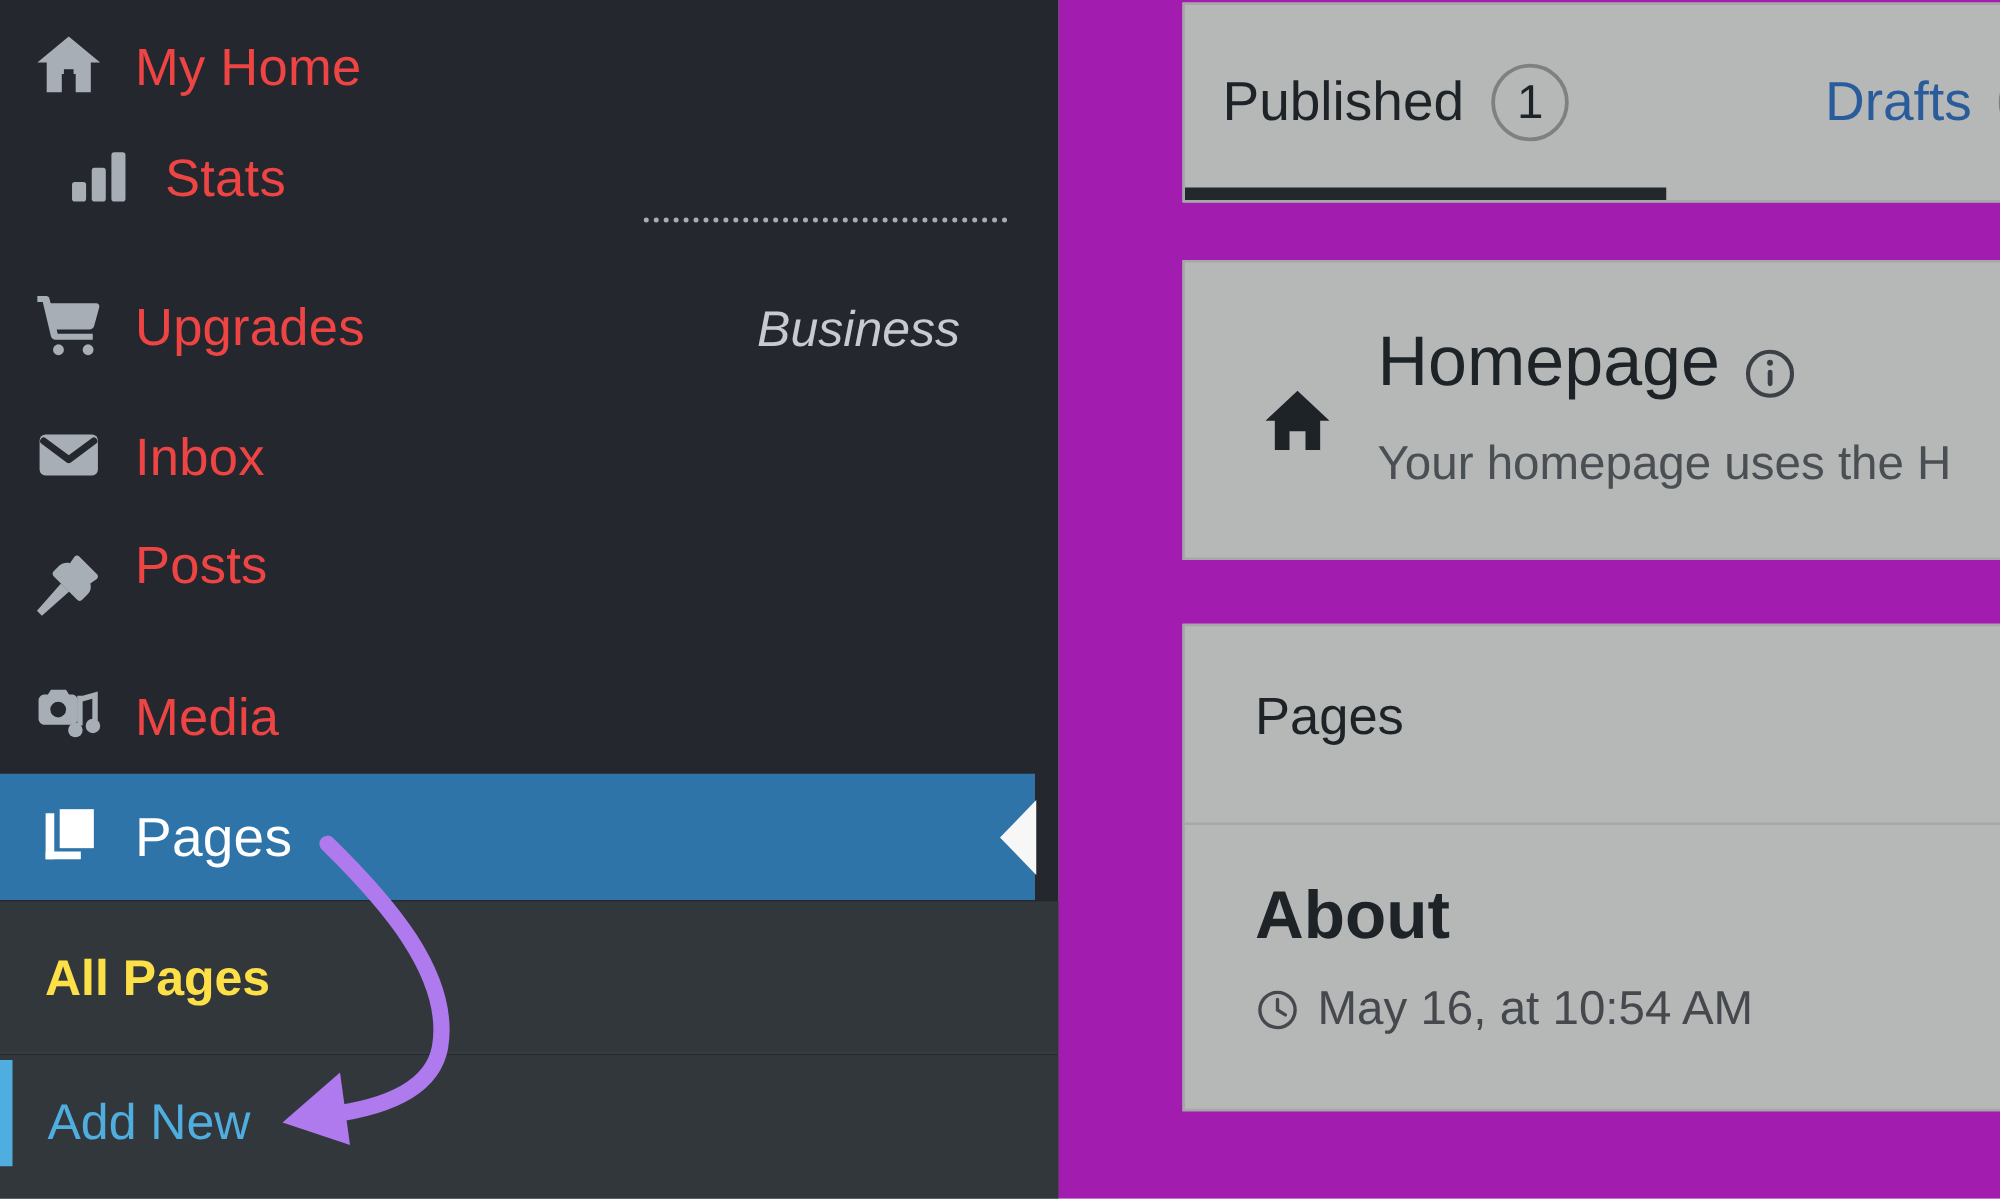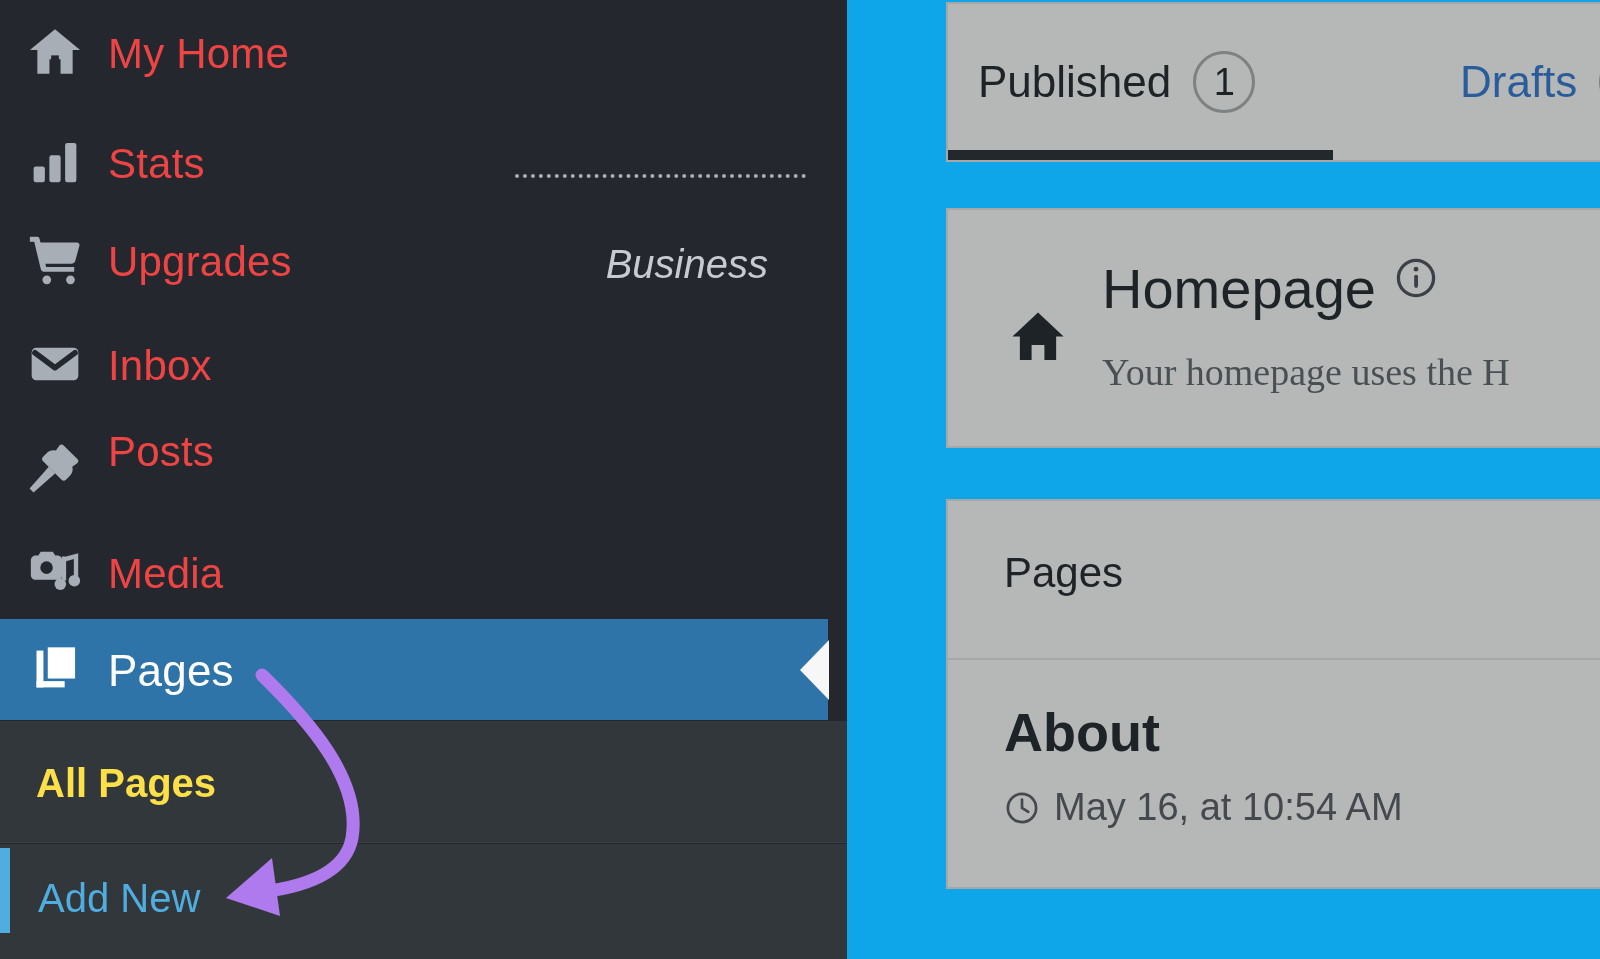--- a/index.html
+++ b/index.html
@@ -158,21 +158,21 @@
     pointer-events: none;
   }
 
   
   #right-panel {
     position: absolute;
     left: 847px;
     top: 0;
     width: 753px;
     height: 959px;
-    background: #0ea5e9;
+    background: #a21caf;
     overflow: hidden;
   }
   .panel-card {
     position: absolute;
     background: #B6B8B8;
     border: 2px solid #A6A8A8;
     box-sizing: border-box;
   }
 
   
@@ -231,40 +231,39 @@
     left: 58px;
     top: 94px;
     width: 64px;
     height: 64px;
   }
   #homepage-title-row {
     position: absolute;
     left: 154px;
     top: 46px;
     display: flex;
-    align-items: flex-start;
+    align-items: flex-end;
   }
   #homepage-title {
     font-size: 56px;
     color: #1D2327;
     white-space: nowrap;
   }
   #homepage-info-icon {
     margin-left: 18px;
     width: 44px;
     height: 44px;
   }
   #homepage-desc {
     position: absolute;
     left: 154px;
     top: 140px;
     font-size: 38px;
     color: #4A4F54;
     white-space: nowrap;
-    font-family: Liberation Serif, serif;
   }
 
   
   #pages-section-card {
     left: 99px;
     top: 499px;
     width: 720px;
     height: 390px;
   }
   #pages-section-header {
@@ -321,21 +320,21 @@
       <span class="ico">
         <svg width="58" height="58" viewBox="0 0 24 24" fill="#A7AEB6">
           <path d="M12 2.6 1.6 11.2h3.1V21h5.0v-6.0h4.6V21h5.0v-9.8h3.1L12 2.6z"></path>
           <rect x="10.4" y="13.4" width="3.2" height="4.2" fill="#24282E"></rect>
           <path d="M12 5.4 4.4 11.6v0.8h15.2v-0.8L12 5.4z" fill="#24282E" opacity="0"></path>
         </svg>
       </span>
       <span class="nav-label" style="top:30px;">My Home</span>
     </div>
 
-    <div class="nav-item" style="top:110px;">
+    <div class="nav-item" style="top:89px;margin-left:24px;">
       <span class="ico">
         <svg width="54" height="54" viewBox="0 0 24 24" fill="#A7AEB6">
           <rect x="2.5" y="14" width="5" height="7" rx="1"></rect>
           <rect x="9.5" y="9" width="5" height="12" rx="1"></rect>
           <rect x="16.5" y="3.5" width="5" height="17.5" rx="1"></rect>
         </svg>
       </span>
       <span class="nav-label" style="top:30px;">Stats</span>
     </div>
 

